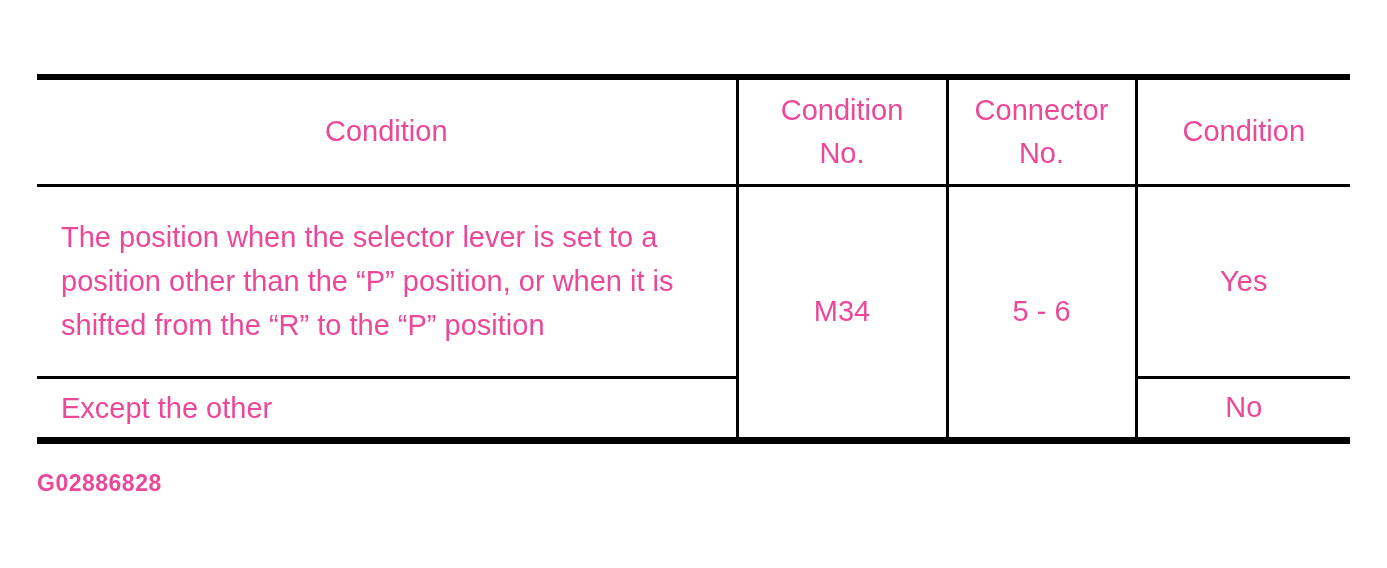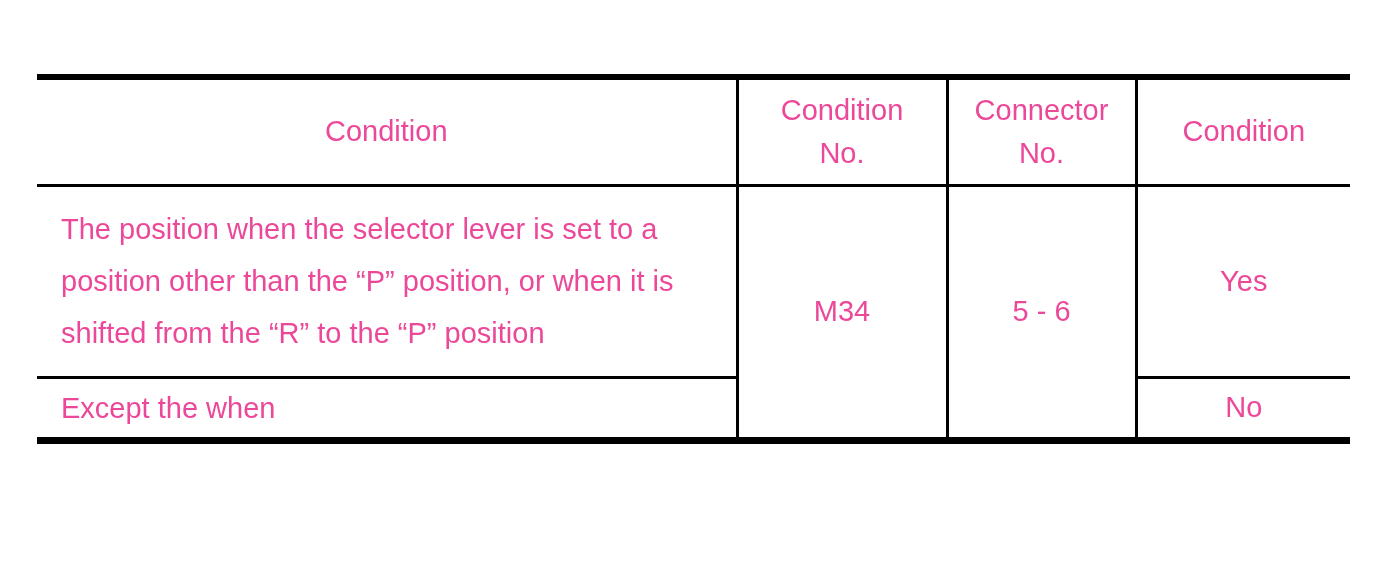--- a/index.html
+++ b/index.html
@@ -43,21 +43,21 @@
   }
   td {
     vertical-align: middle;
   }
   
   .v-sep { border-left: 3px solid #000; }
 
   td.condition-cell {
     padding-left: 24px;
     padding-right: 16px;
-    line-height: 52px;
+    line-height: 44px;
     text-align: left;
   }
   td.center-cell {
     text-align: center;
   }
   td.row-divider {
     border-bottom: 3px solid #000;
   }
   .figure-id {
     position: absolute;
@@ -87,20 +87,21 @@
       <th class="v-sep">Connector No.</th>
       <th class="v-sep">Condition</th>
     </tr>
     <tr class="body-row-1">
       <td class="condition-cell row-divider">The position when the selector lever is set to a position other than the “P” position, or when it is shifted from the “R” to the “P” position</td>
       <td class="center-cell v-sep" rowspan="2">M34</td>
       <td class="center-cell v-sep" rowspan="2">5 - 6</td>
       <td class="center-cell v-sep row-divider">Yes</td>
     </tr>
     <tr class="body-row-2">
-      <td class="condition-cell">Except the when</td>
+      <td class="condition-cell">Except the other</td>
       <td class="center-cell v-sep">No</td>
     </tr>
   </tbody>
     </table>
 
+  <div class="figure-id">G02886828</div>
 
 </div>
 
 </body></html>

